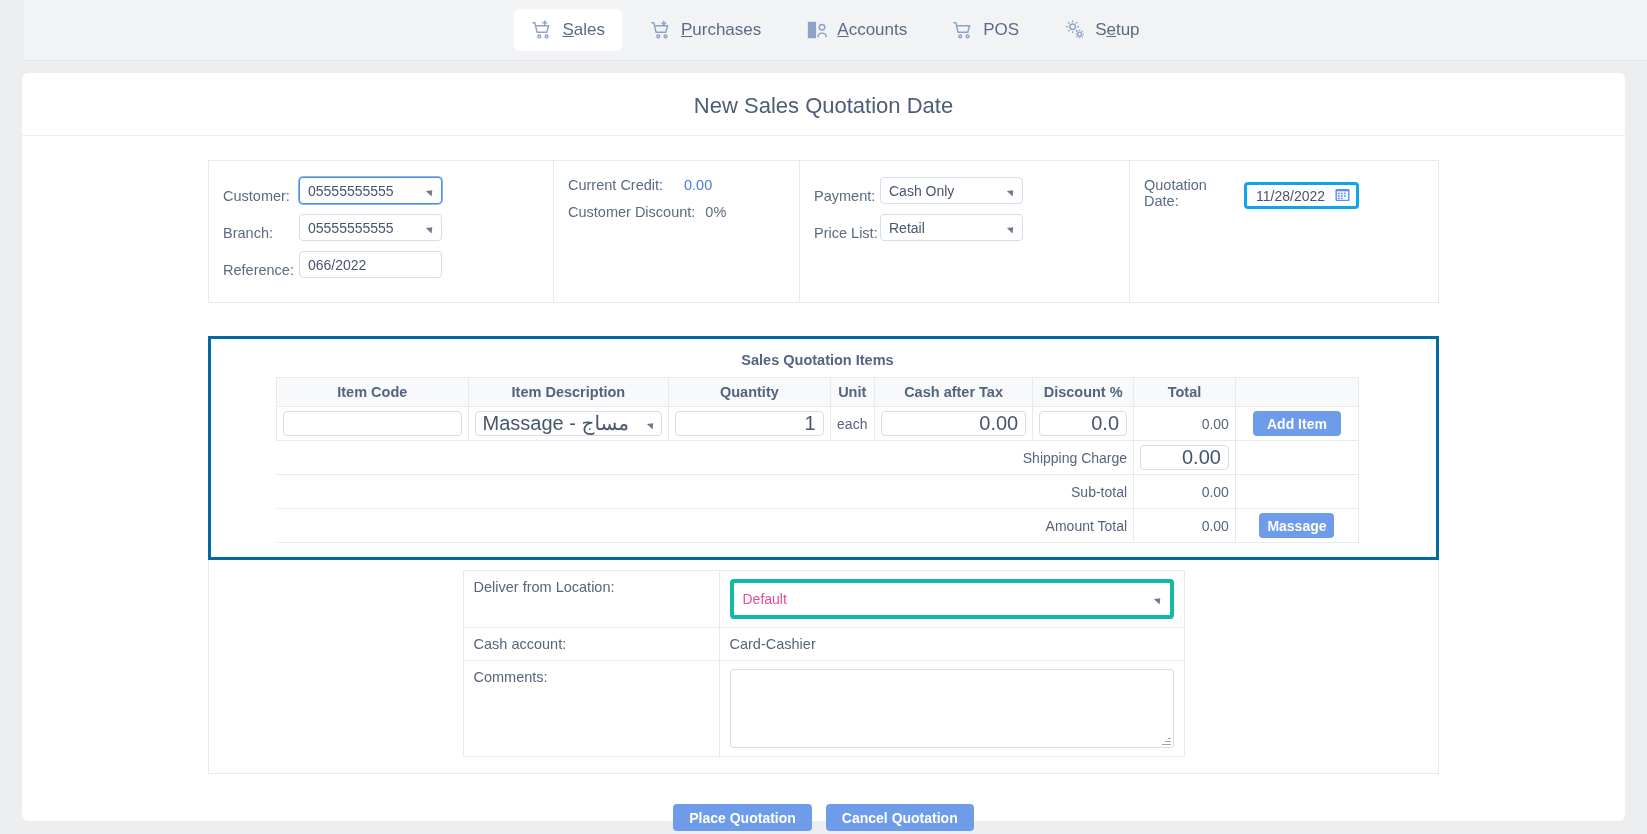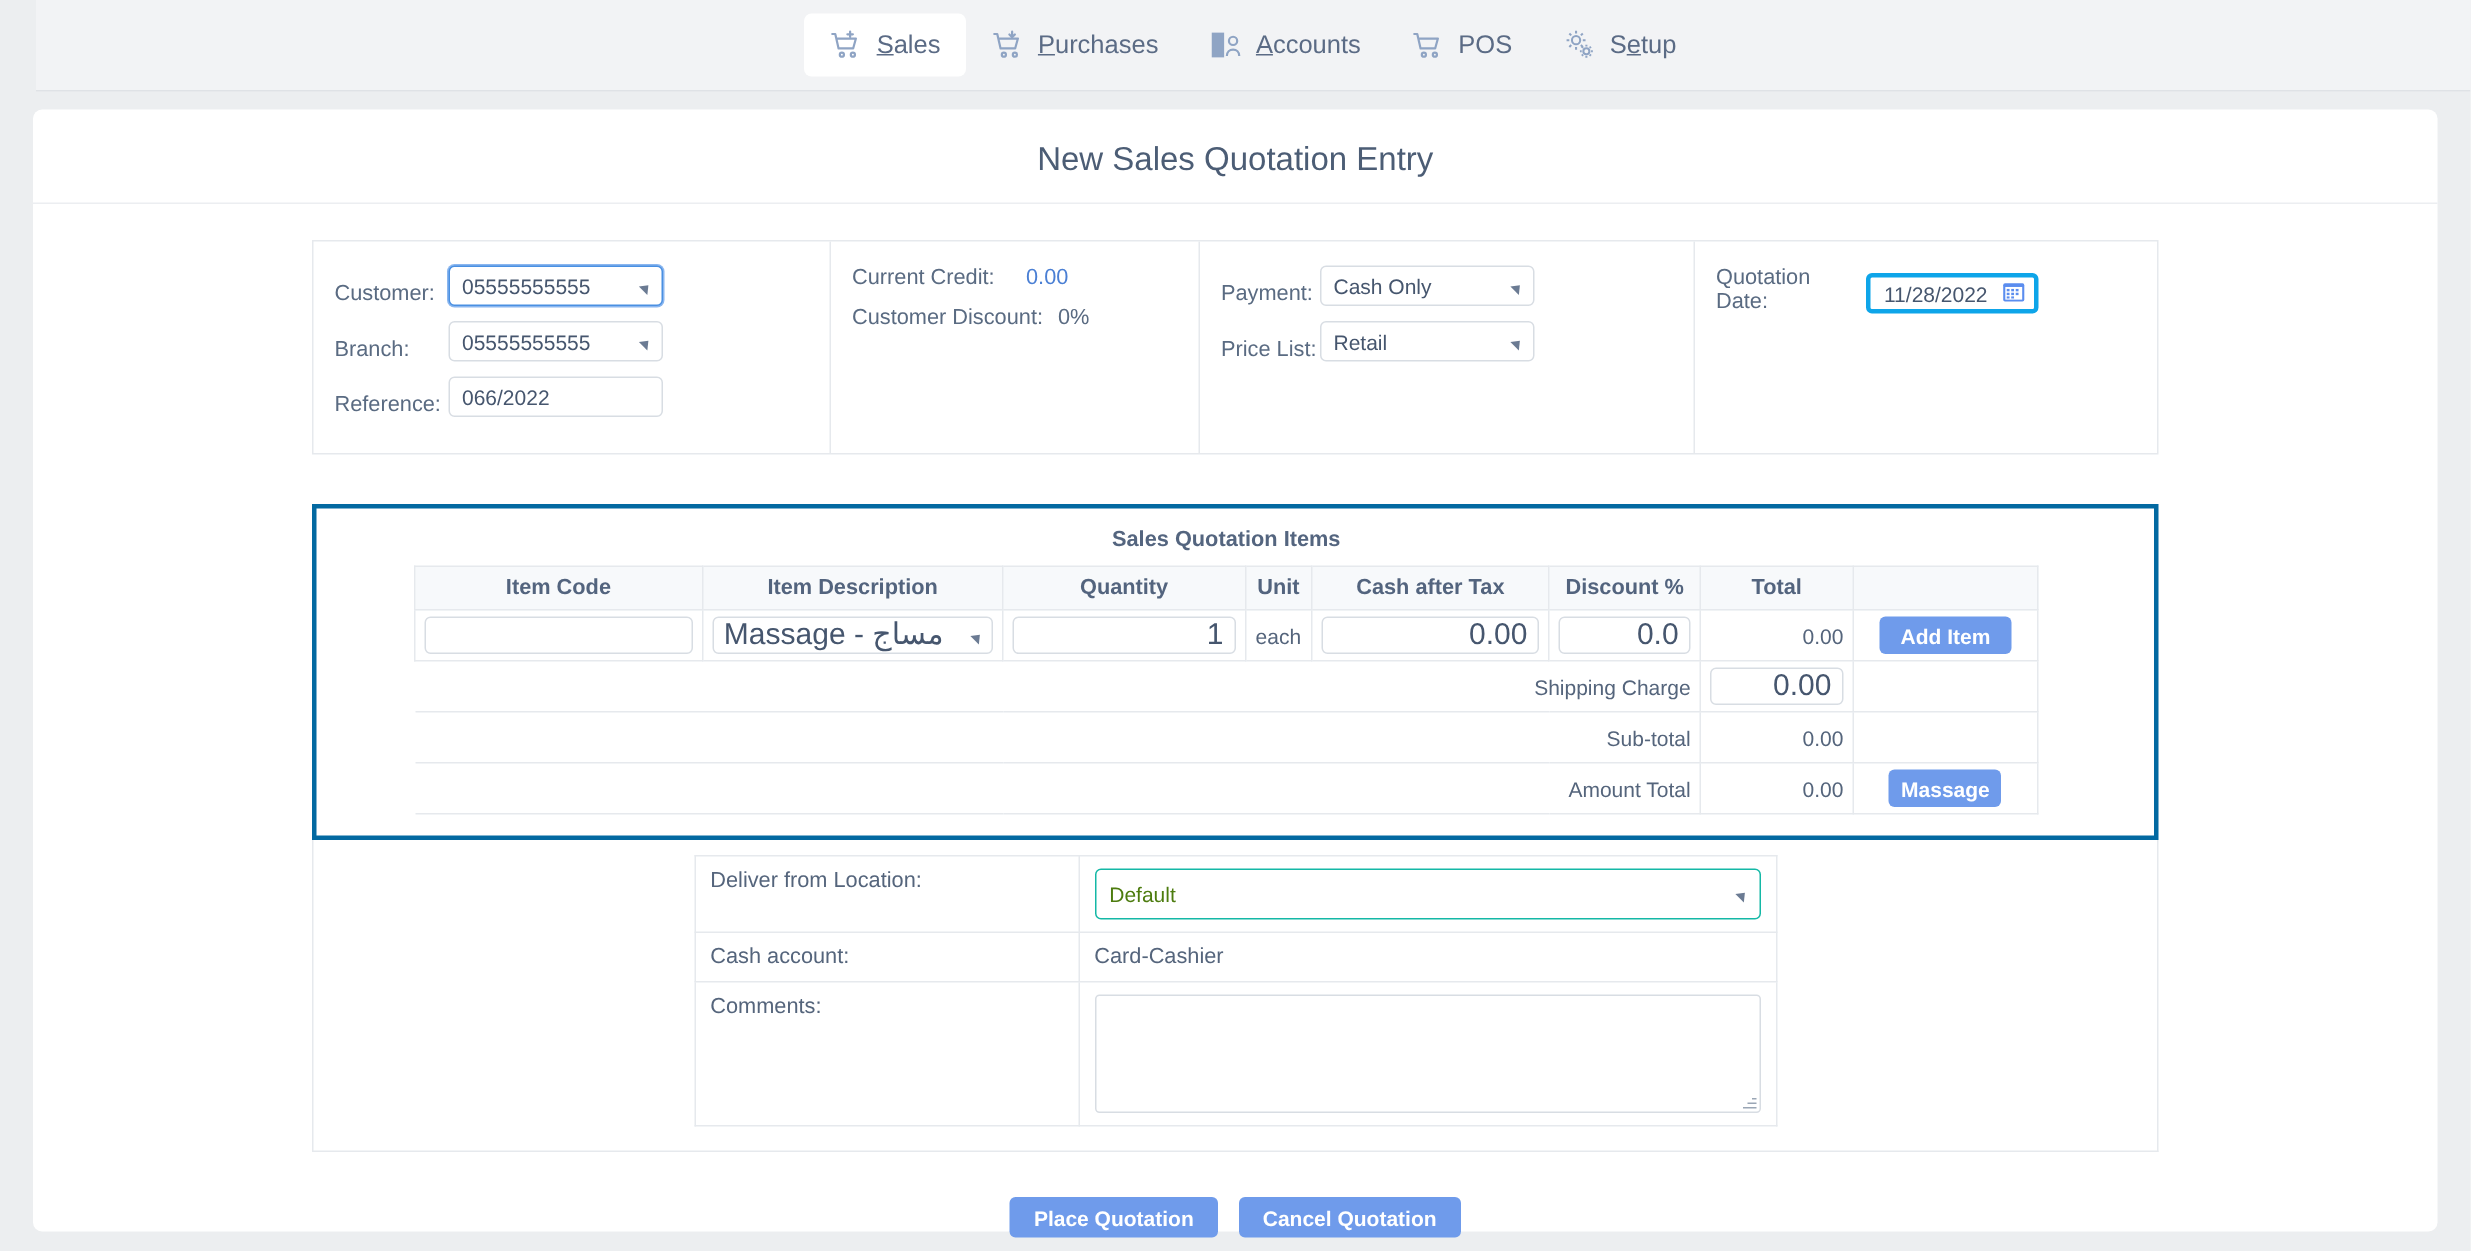--- a/index.html
+++ b/index.html
@@ -13,21 +13,21 @@
   }
 
   
   .topbar {
     height: 61px;
     background: #f2f3f5;
     border-bottom: 1px solid #dfe2e6;
     display: flex;
     align-items: center;
     justify-content: center;
-    gap: 0px;
+    gap: 11px;
     margin-left: 24px;
   }
   .nav-item {
     display: flex;
     align-items: center;
     gap: 9px;
     padding: 10px 17px;
     font-size: 17px;
     color: #5b6b85;
     border-radius: 5px;
@@ -193,23 +193,23 @@
   }
   table.cash td {
     border: 1px solid #e6e9ed;
     padding: 8px 10px;
     font-size: 14.5px;
     color: #55657c;
     vertical-align: top;
   }
   table.cash td.lab { width: 256px; }
   .loc-ctl {
-    border: 1px solid #14b8a6; border-radius: 4px; background: #fff;
+    border: 4px solid #14b8a6; border-radius: 4px; background: #fff;
     height: 26px; display: flex; align-items: center; padding: 16px 9px;
-    font-size: 14px; color: #4d7c0f; position: relative; cursor: pointer;
+    font-size: 14px; color: #ec4899; position: relative; cursor: pointer;
   }
   .loc-ctl .caret3 {
     position: absolute; right: 9px; top: 50%;
     width: 0; height: 0; margin-top: -3px;
     border-left: 5px solid #6b7b93;
     border-top: 4px solid transparent;
     border-bottom: 4px solid transparent;
     transform: rotate(-45deg);
   }
   .comments-box {
@@ -292,21 +292,21 @@
         <path d="M17 11.8v1.3M17 19.9v1.3M12.3 16.5h1.3M20.4 16.5h1.3M13.7 13.2l.9.9M19.4 18.9l.9.9M20.3 13.2l-.9.9M14.6 18.9l-.9.9"></path>
       </svg>
     </span>
     <span class="nav-label">S<u>e</u>tup</span>
   </div>
 
 </div>
 
 <div class="page-card">
 
-  <div class="page-title">New Sales Quotation Entry</div>
+  <div class="page-title">New Sales Quotation Date</div>
 
   <div class="content">
 
     <div class="info-panel">
 
       <div class="info-col col-a">
         <div class="frow">
           <span class="flabel">Customer:</span>
           <div class="ctl w-sel focused">
             <span>05555555555</span>

